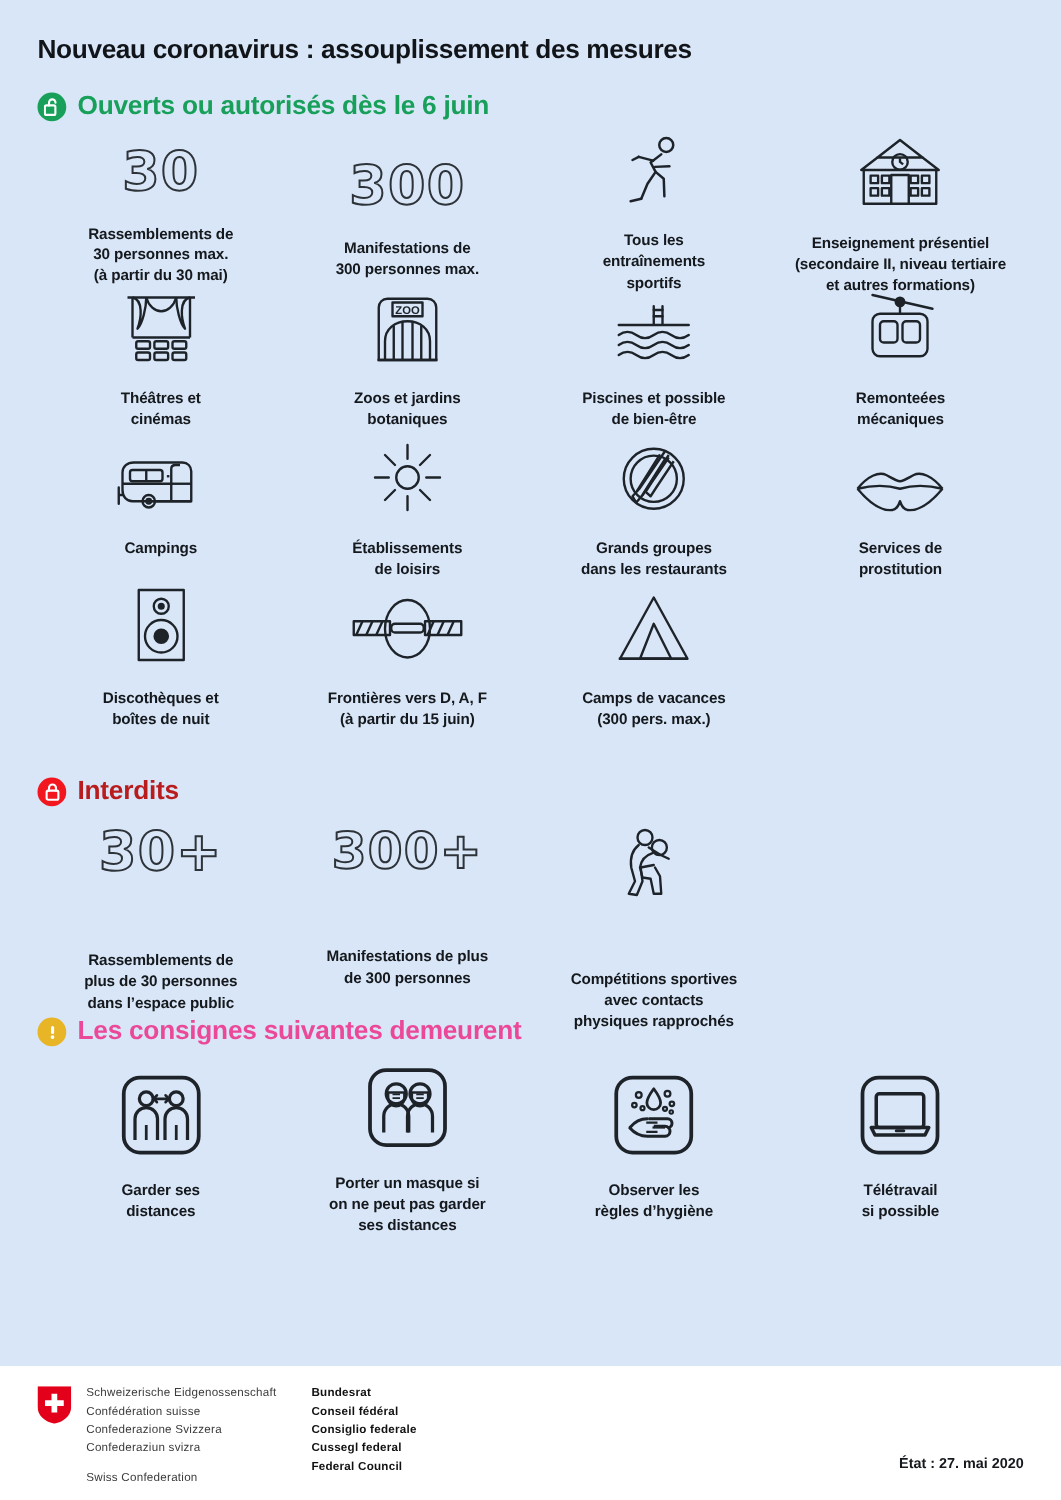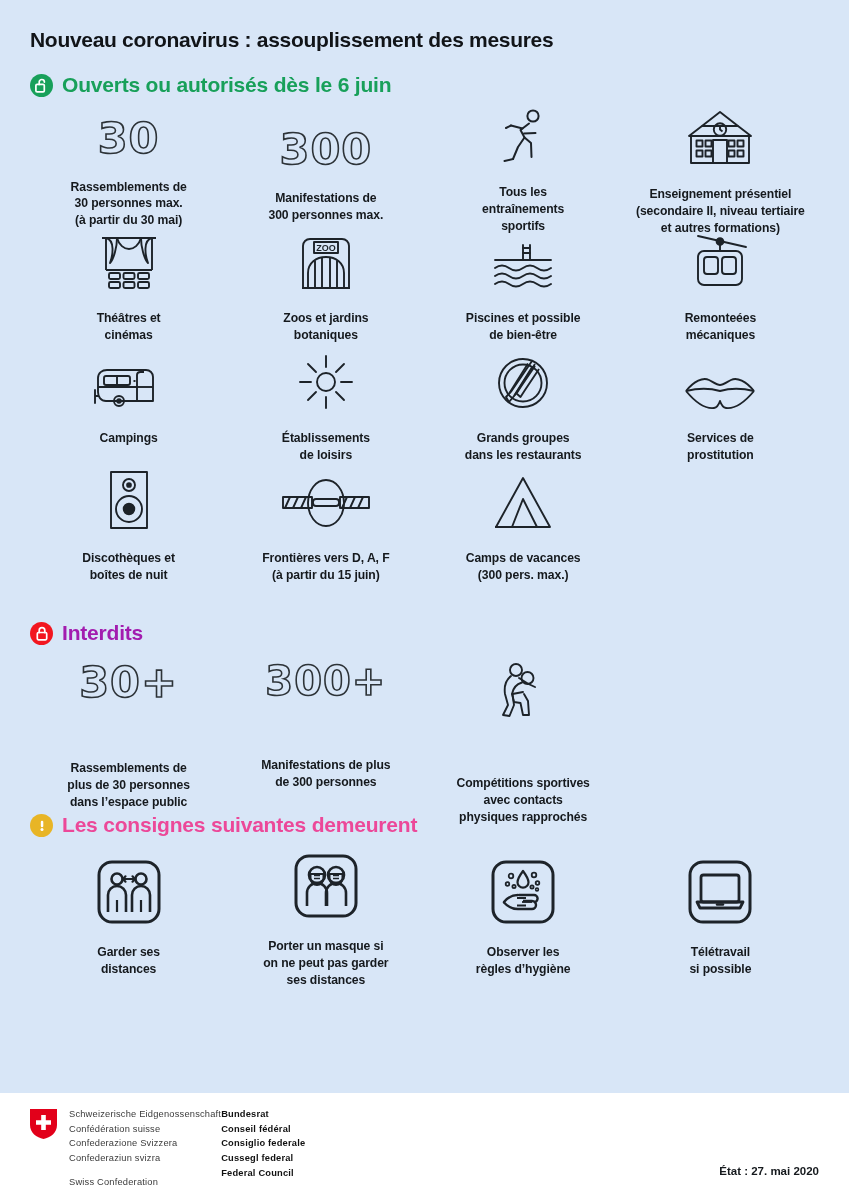--- a/index.html
+++ b/index.html
@@ -53,21 +53,21 @@
   .section-head .badge svg { display: block; }
   .section-head .stitle {
     font-size: 21px;
     font-weight: bold;
     letter-spacing: -0.2px;
   }
   .green { background: #18a05a; }
   .red   { background: #f2161f; }
   .yellow{ background: #e8b526; }
   .t-green  { color: #18a05a; }
-  .t-red    { color: #a21caf; }
+  .t-red    { color: #b91c1c; }
   .t-yellow { color: #ec4899; }
 
   
   .grid {
     display: grid;
     grid-template-columns: repeat(4, 1fr);
   }
   .cell {
     display: flex;
     flex-direction: column;
@@ -124,21 +124,21 @@
     width: 849px; height: 107px;
     background: #ffffff;
   }
   .footer-inner {
     position: relative;
     padding: 14px 30px 0 30px;
     display: flex;
     align-items: flex-start;
   }
   .flag { flex: 0 0 auto; margin-right: 12px; margin-top: 2px; }
-  .logo-cols { display: flex; }
+  .logo-cols { display: flex; gap: 28px; }
   .logo-col {
     font-size: 9.3px;
     line-height: 1.58;
     color: #3b3b3b;
     letter-spacing: 0.2px;
   }
   .logo-col.bold { color: #111; font-weight: bold; }
   .logo-col .gap { display: block; height: 9px; }
   .etat {
     position: absolute;

